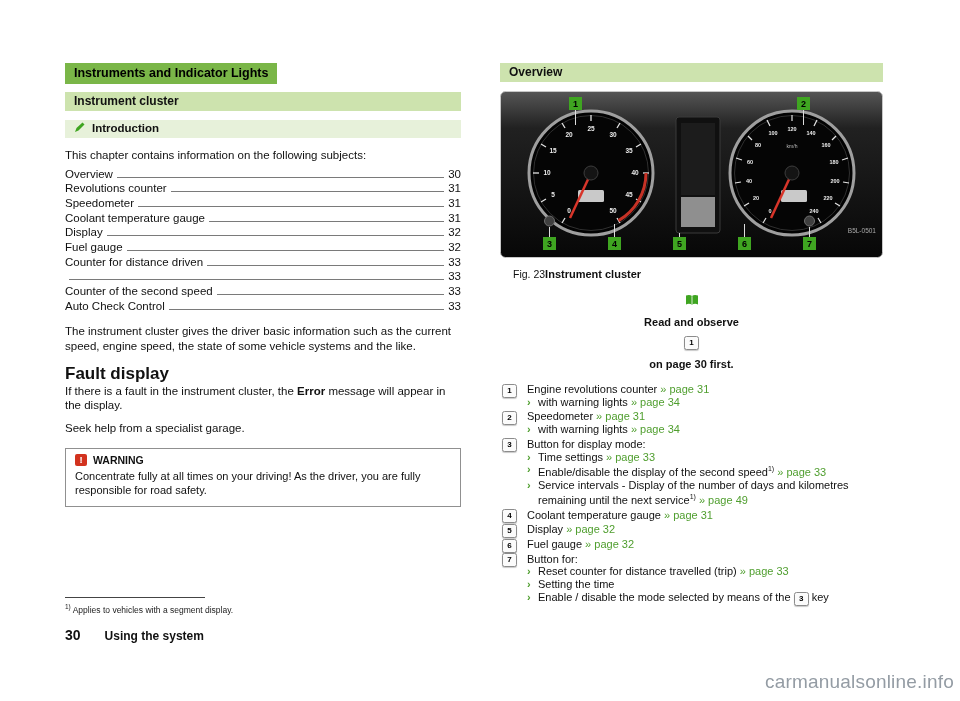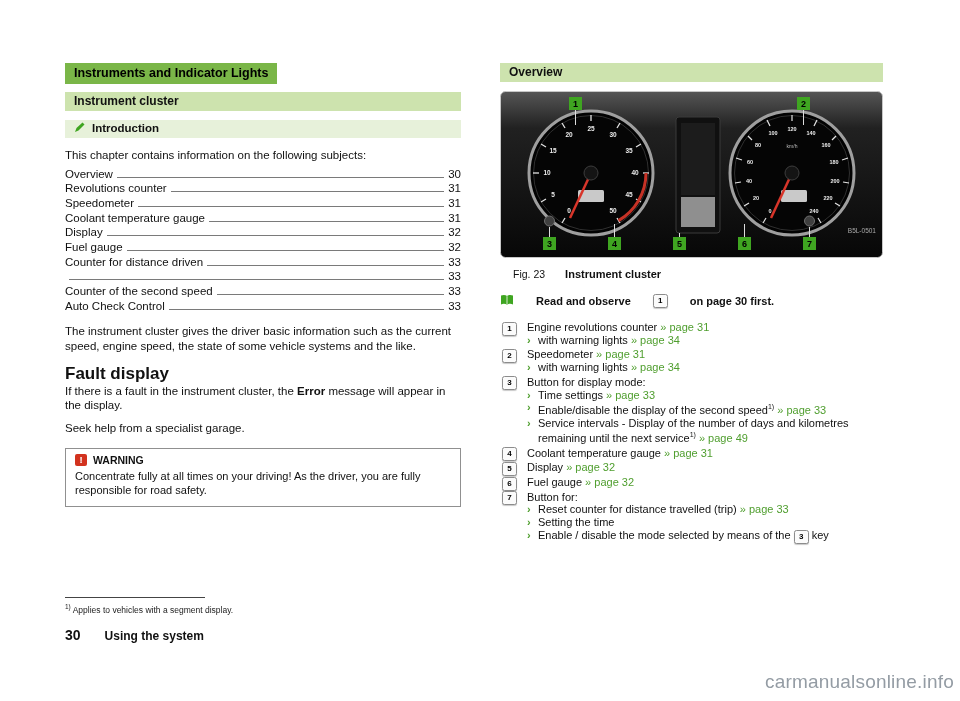--- a/index.html
+++ b/index.html
@@ -31,24 +31,24 @@
   .footnote{position:absolute;left:65px;top:597px;font-size:8.5px;color:#222;}
   .fn-rule{width:140px;border-top:1px solid #444;margin-bottom:5px;}
   .footnote sup{font-size:6.5px;}
 
   .page-footer{position:absolute;left:65px;top:627px;display:flex;align-items:baseline;gap:24px;}
   .pf-num{font-size:14px;font-weight:bold;}
   .pf-label{font-size:12px;font-weight:bold;}
 
   .figure{margin-top:9px;display:block;}
   svg{font-family:"Liberation Sans",sans-serif;}
-  .fig-caption{display:flex;gap:20px;font-size:10.5px;margin-top:10px;padding-left:13px;align-items:baseline;}
+  .fig-caption{display:flex;font-size:10.5px;margin-top:10px;padding-left:13px;align-items:baseline;}
   .fig-title{font-weight:bold;font-size:11px;}
 
-  .note-line{display:flex;align-items:center;gap:22px;font-weight:bold;font-size:11px;margin-top:14px;}
+  .note-line{display:flex;align-items:center;gap:8px;font-weight:bold;font-size:11px;margin-top:14px;flex-direction:column;}
 
   .key-box{display:inline-block;min-width:11px;height:12px;border:1px solid #8c8c8c;border-radius:2.5px;
            background:#fbfbfb;font-size:8px;font-weight:bold;line-height:12px;text-align:center;
            padding:0 1px;box-shadow:0 1px 1px #c9c9c9;color:#000;}
 
   .items{margin-top:13px;font-size:11px;line-height:12.7px;}
   .item{position:relative;padding-left:27px;margin-top:2px;}
   .item-marker{position:absolute;left:2px;top:0.5px;}
   .sub{position:relative;padding-left:11px;}
   .sub-chev{position:absolute;left:0;color:#4f9e2e;font-weight:bold;}

